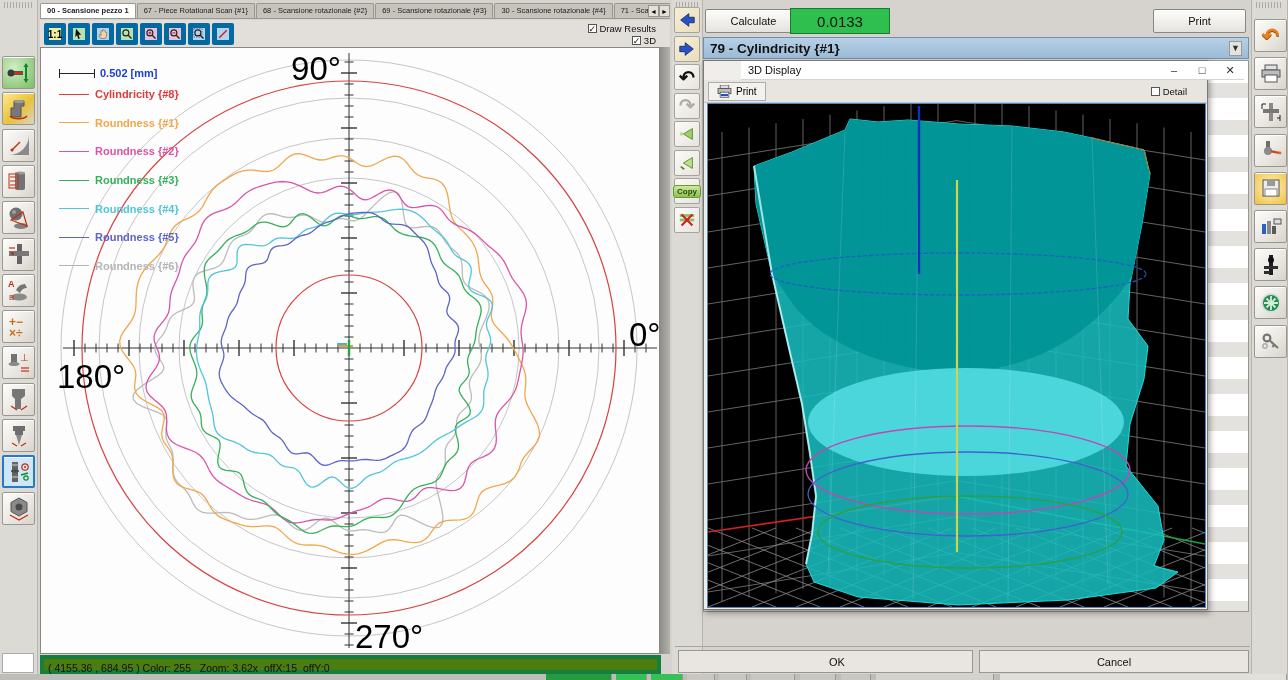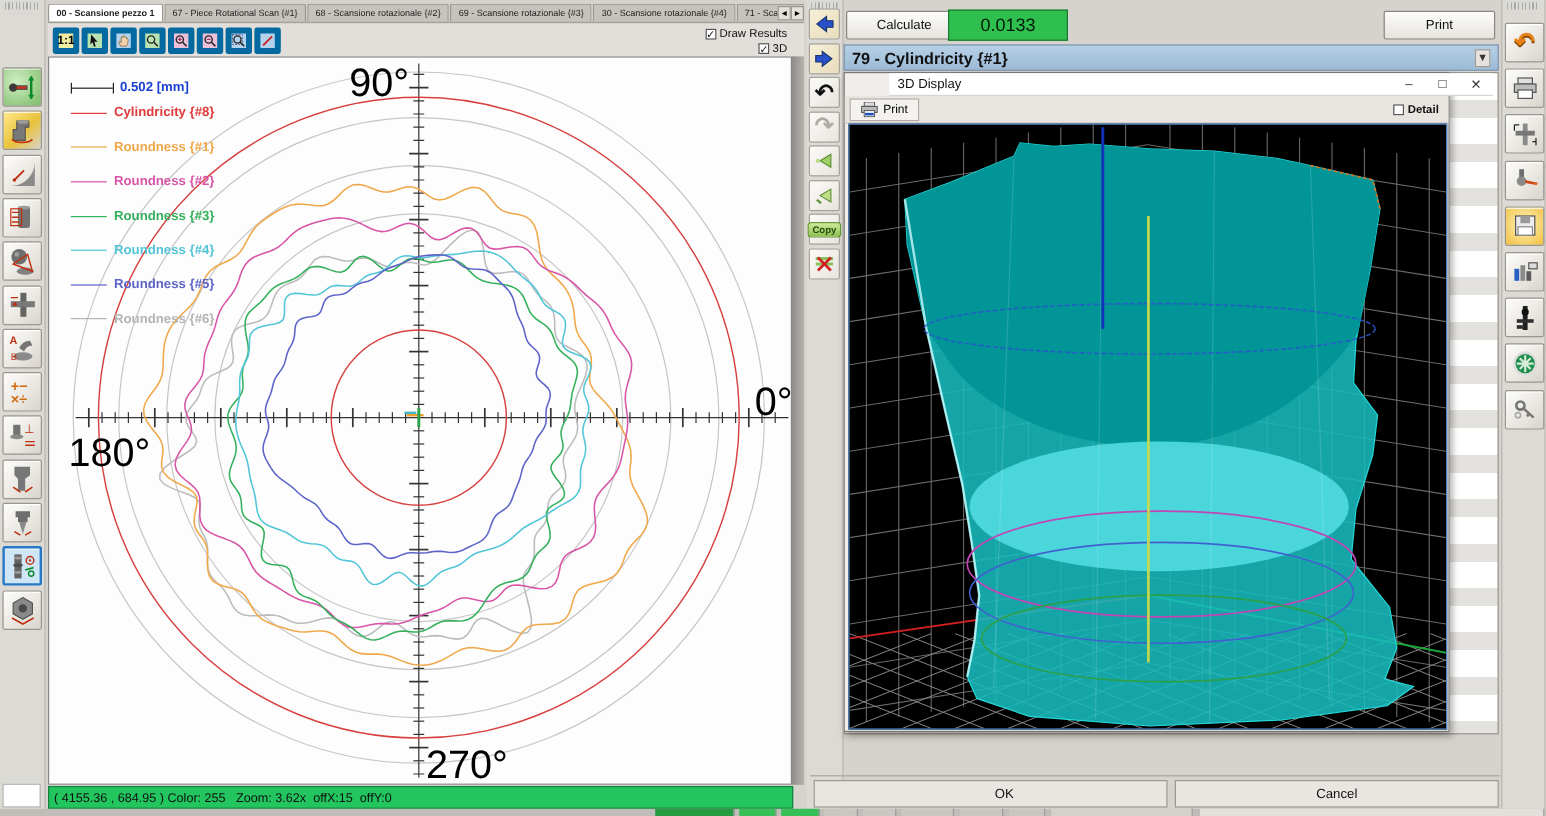--- a/index.html
+++ b/index.html
@@ -50,22 +50,22 @@
   #canvas-edge { position:absolute; left:620px; top:44px; width:10px; height:607px;
     background:linear-gradient(90deg,#8f8d89,#b5b2ac); }
   #legend { position:absolute; left:18px; top:18px; }
   .scalebar { display:flex; align-items:center; height:14px; }
   .scale-glyph { width:36px; height:9px; border-left:1.5px solid #222; border-right:1.5px solid #222; position:relative; margin-right:5px; }
   .scale-glyph:after { content:""; position:absolute; left:0; right:0; top:4px; border-top:1.5px solid #222; }
   .scale-text { font-size:11px; font-weight:bold; color:#1a3fd0; }
   .leg-row { display:flex; align-items:center; height:28.6px; }
   .leg-dash { width:30px; height:0; border-top:1.8px solid; margin-right:6px; }
   .leg-label { font-size:11px; font-weight:bold; }
-  #status-bar { position:absolute; left:0; top:652px; width:621px; height:19px; background:#22c55e;
-    border:1px solid #15803d; font-size:10.5px; color:#111; padding:3px 4px; white-space:pre; }
+  #status-bar { position:absolute; left:0; top:652px; width:621px; height:19px; background:#4d7c0f;
+    border:4px solid #15803d; font-size:10.5px; color:#111; padding:3px 4px; white-space:pre; }
 
   
   .win-btn { background:linear-gradient(180deg,#fdfdfb,#e6e3de); border:1px solid #8a8782; border-radius:2px;
     font-size:11px; color:#111; display:flex; align-items:center; justify-content:center; cursor:pointer; }
   #result-value { background:#2fbf4f; border:1px solid #1a7a30; color:#032; font-size:15px; color:#001a08;
     display:flex; align-items:center; justify-content:center; font-weight:normal; }
   #combo { background:linear-gradient(180deg,#b6d0e6,#9cbbd6); border:1px solid #6f8fae; display:flex;
     align-items:center; font-size:13.5px; font-weight:bold; color:#111; padding:0 6px; cursor:pointer; }
   #combo .chev { margin-left:auto; font-size:9px; color:#333; background:#e6e3de; border:1px solid #999;
     width:13px; height:15px; display:flex; align-items:center; justify-content:center; }
@@ -77,21 +77,21 @@
   
   #win3d { left:703px; top:60px; width:505px; height:550px; background:#f0eeeb; border:1px solid #7b7873;
     box-shadow:2px 3px 6px rgba(0,0,0,0.35); }
   #win3d-title { position:absolute; left:0; top:0; width:100%; height:19px; background:#ffffff;
     border-bottom:1px solid #d8d5d0; display:flex; align-items:center; font-size:11px; color:#111; padding-left:7px;margin-left:37px; }
   .wc { width:28px; height:17px; display:flex; align-items:center; justify-content:center; font-size:11px; color:#333; cursor:pointer; }
   #win3d-tools { position:absolute; left:0; top:19px; width:100%; height:23px; background:#e8e5e0;
     border-bottom:1px solid #c8c5c0; display:flex; align-items:center; }
   #btn-print3d { margin-left:4px; height:19px; padding:0 8px; display:flex; align-items:center; gap:4px;
     background:#f4f2ef; border:1px solid #b0ada6; font-size:10px; cursor:pointer; }
-  #detail-chk { margin-left:auto; margin-right:8px; display:flex; align-items:center; cursor:pointer;font-weight:bold; }
+  #detail-chk { margin-left:auto; margin-right:20px; display:flex; align-items:center; cursor:pointer; }
   #viewport3d { position:absolute; left:3px; top:42px; width:499px; height:505px; background:#000;
     border:1px solid #4a86c8; }
 
   
   #taskbar { left:0; top:674px; width:1288px; height:6px; background:#bfbdb8; }
   .tseg { position:absolute; top:0; height:6px; border-right:1px solid #999; }
 </style>
 </head>
 <body>
 

